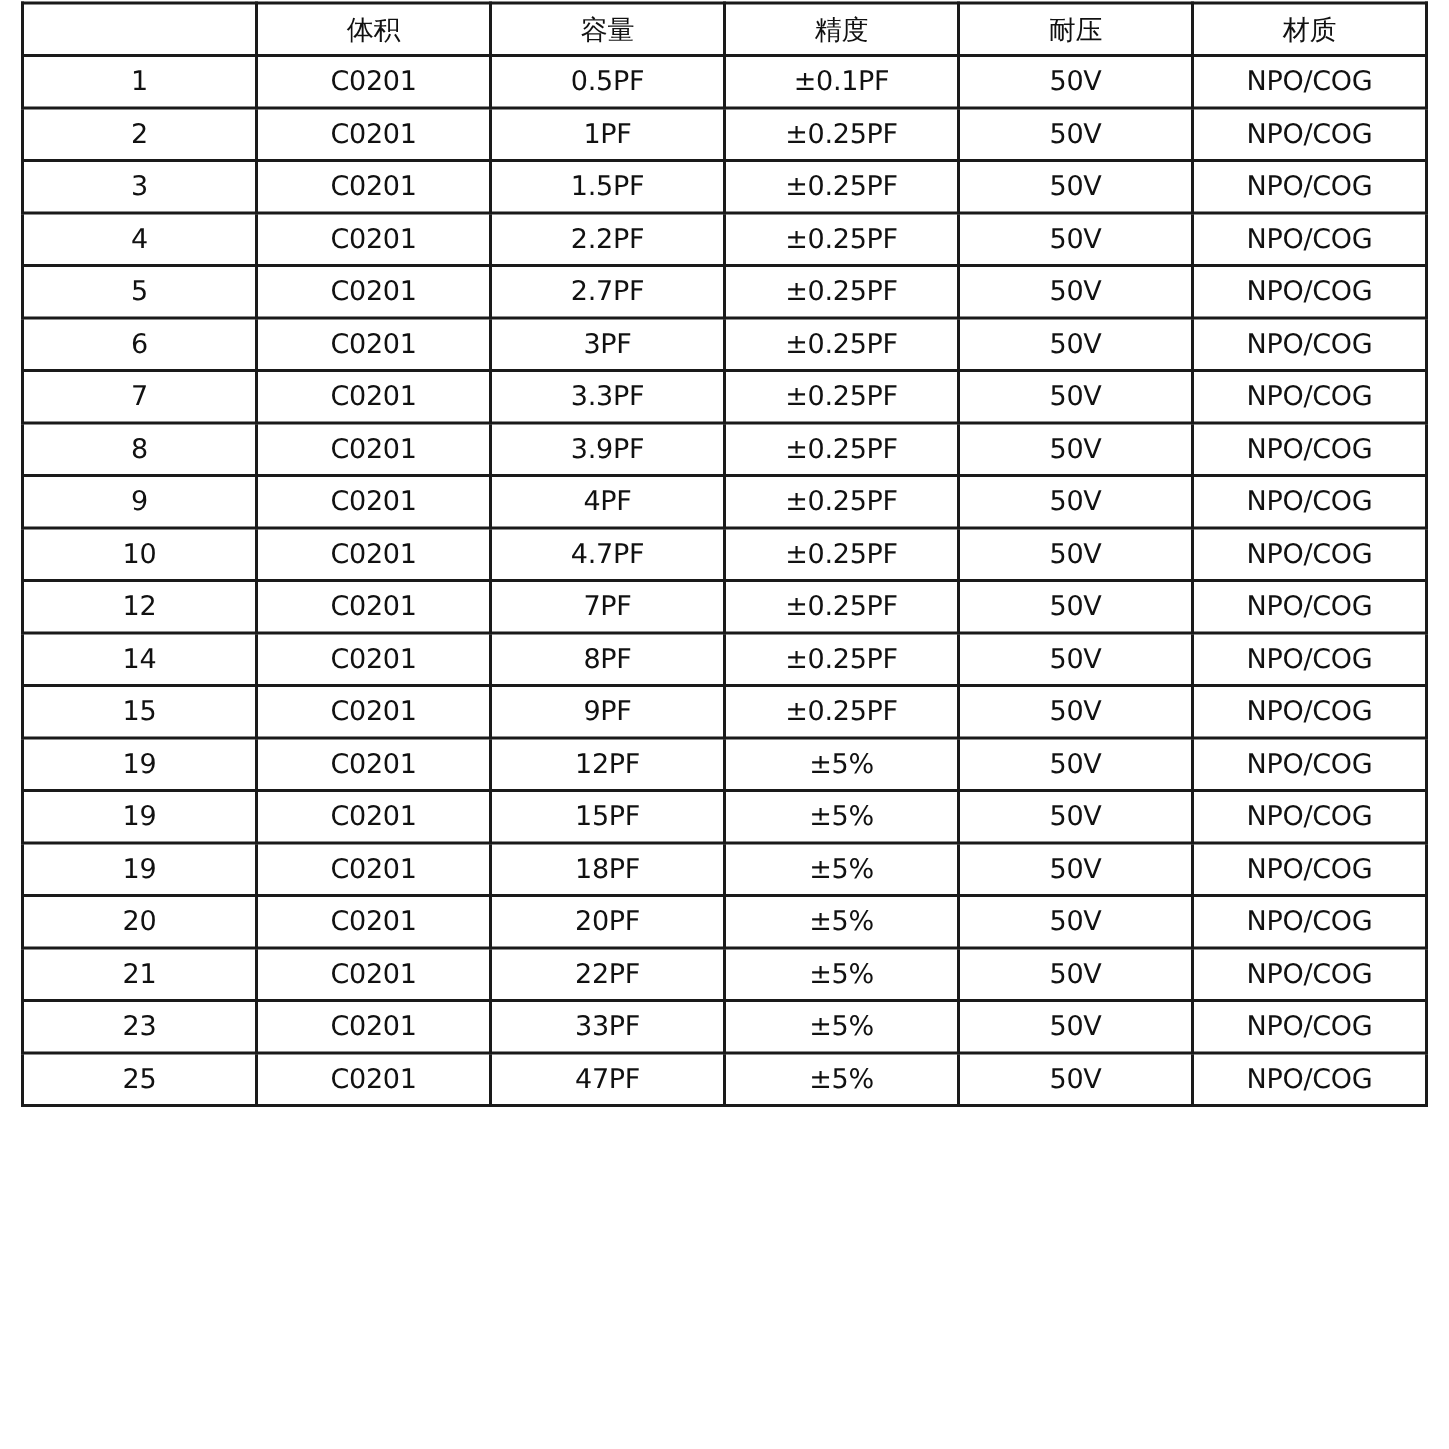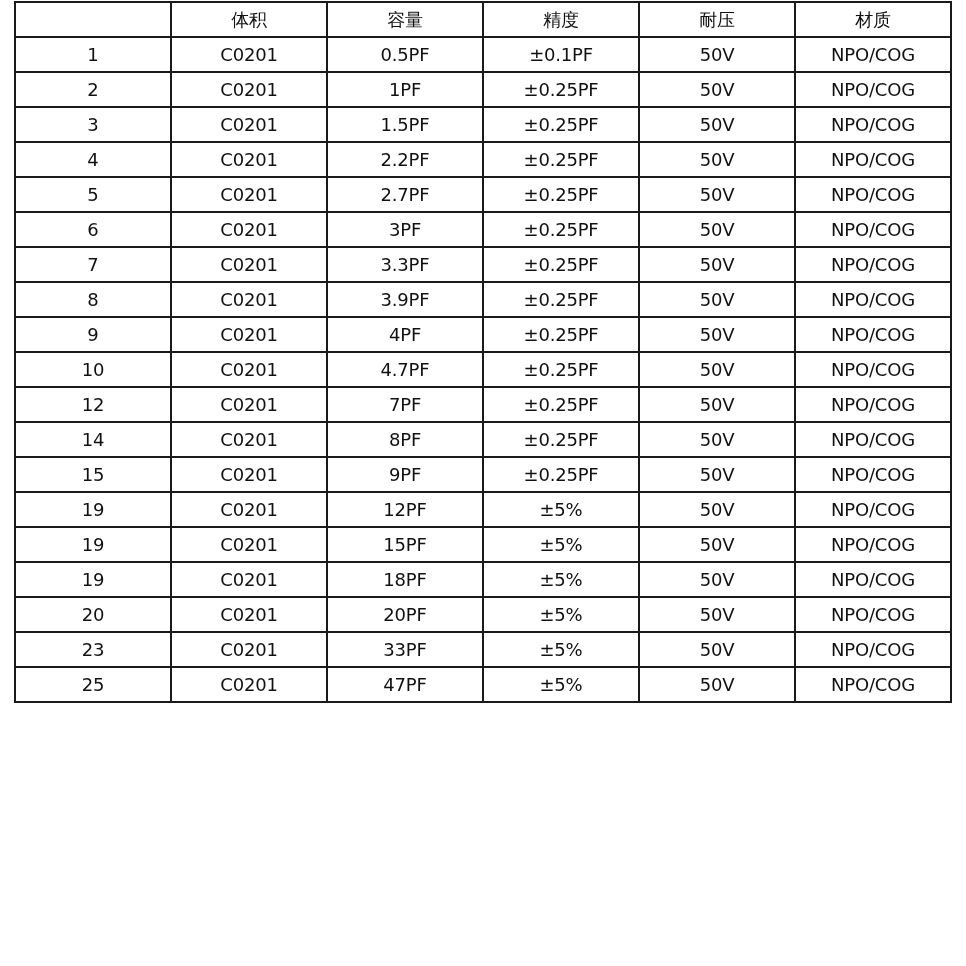--- a/index.html
+++ b/index.html
@@ -180,20 +180,28 @@
       </tr>
       <tr>
         <td>20</td>
         <td>C0201</td>
         <td>20PF</td>
         <td>±5%</td>
         <td>50V</td>
         <td>NPO/COG</td>
       </tr>
       <tr>
+        <td>21</td>
+        <td>C0201</td>
+        <td>22PF</td>
+        <td>±5%</td>
+        <td>50V</td>
+        <td>NPO/COG</td>
+      </tr>
+      <tr>
         <td>23</td>
         <td>C0201</td>
         <td>33PF</td>
         <td>±5%</td>
         <td>50V</td>
         <td>NPO/COG</td>
       </tr>
       <tr>
         <td>25</td>
         <td>C0201</td>

